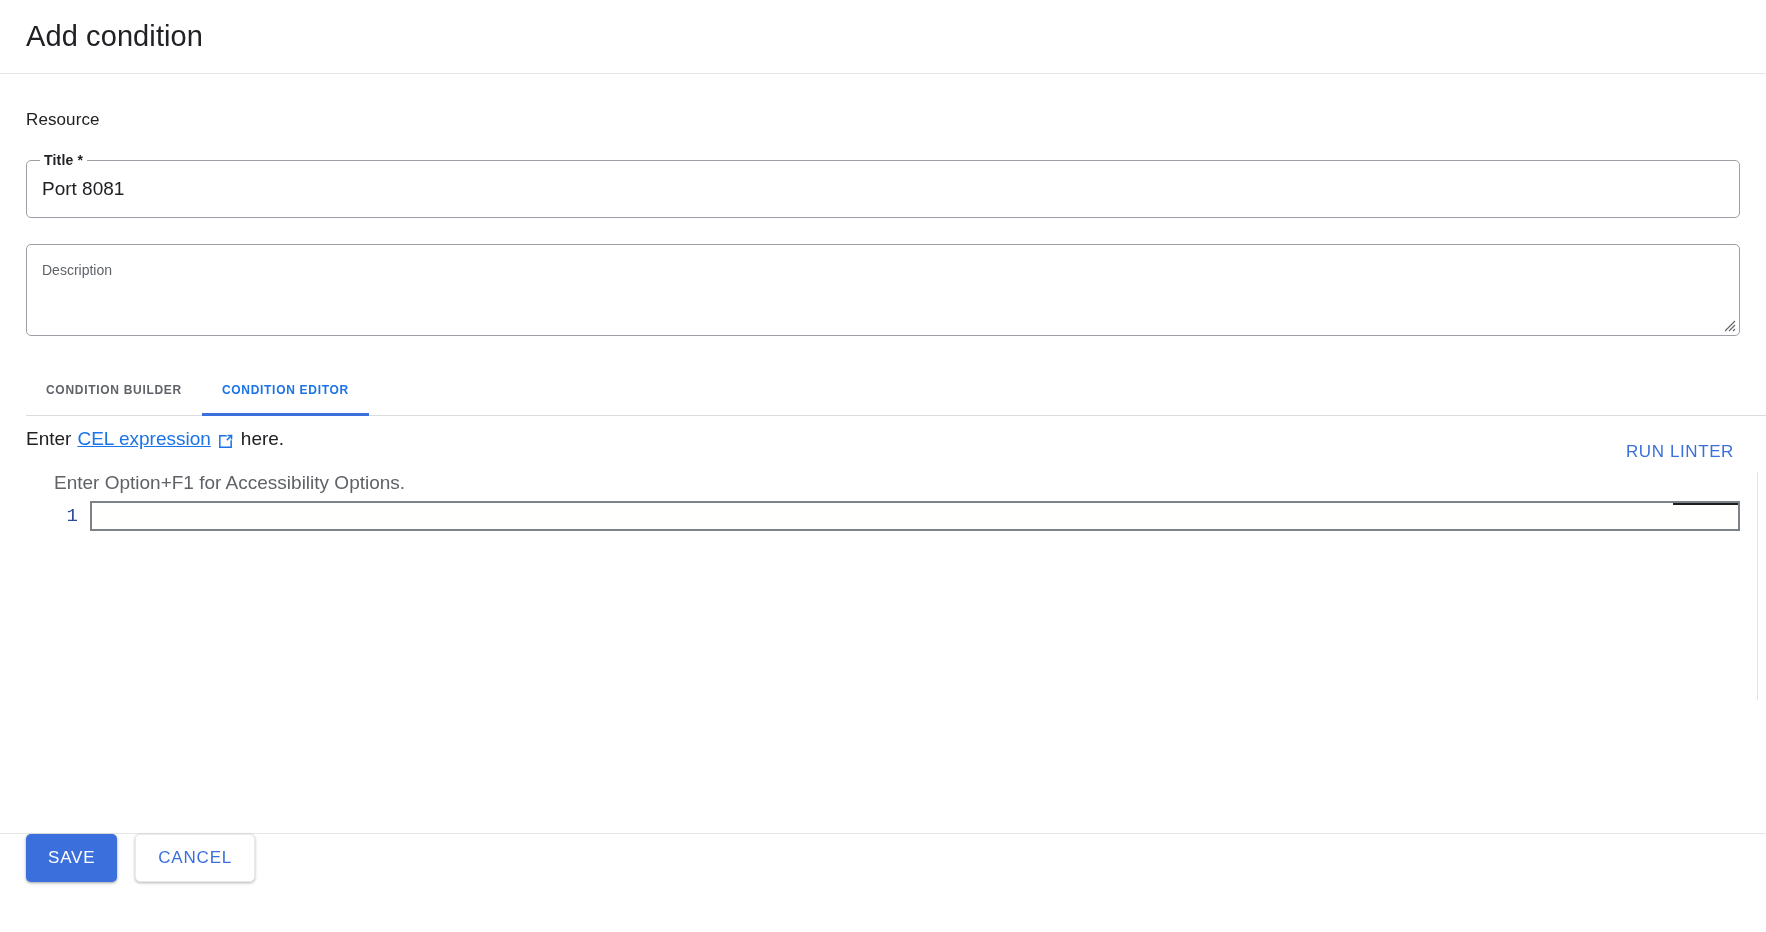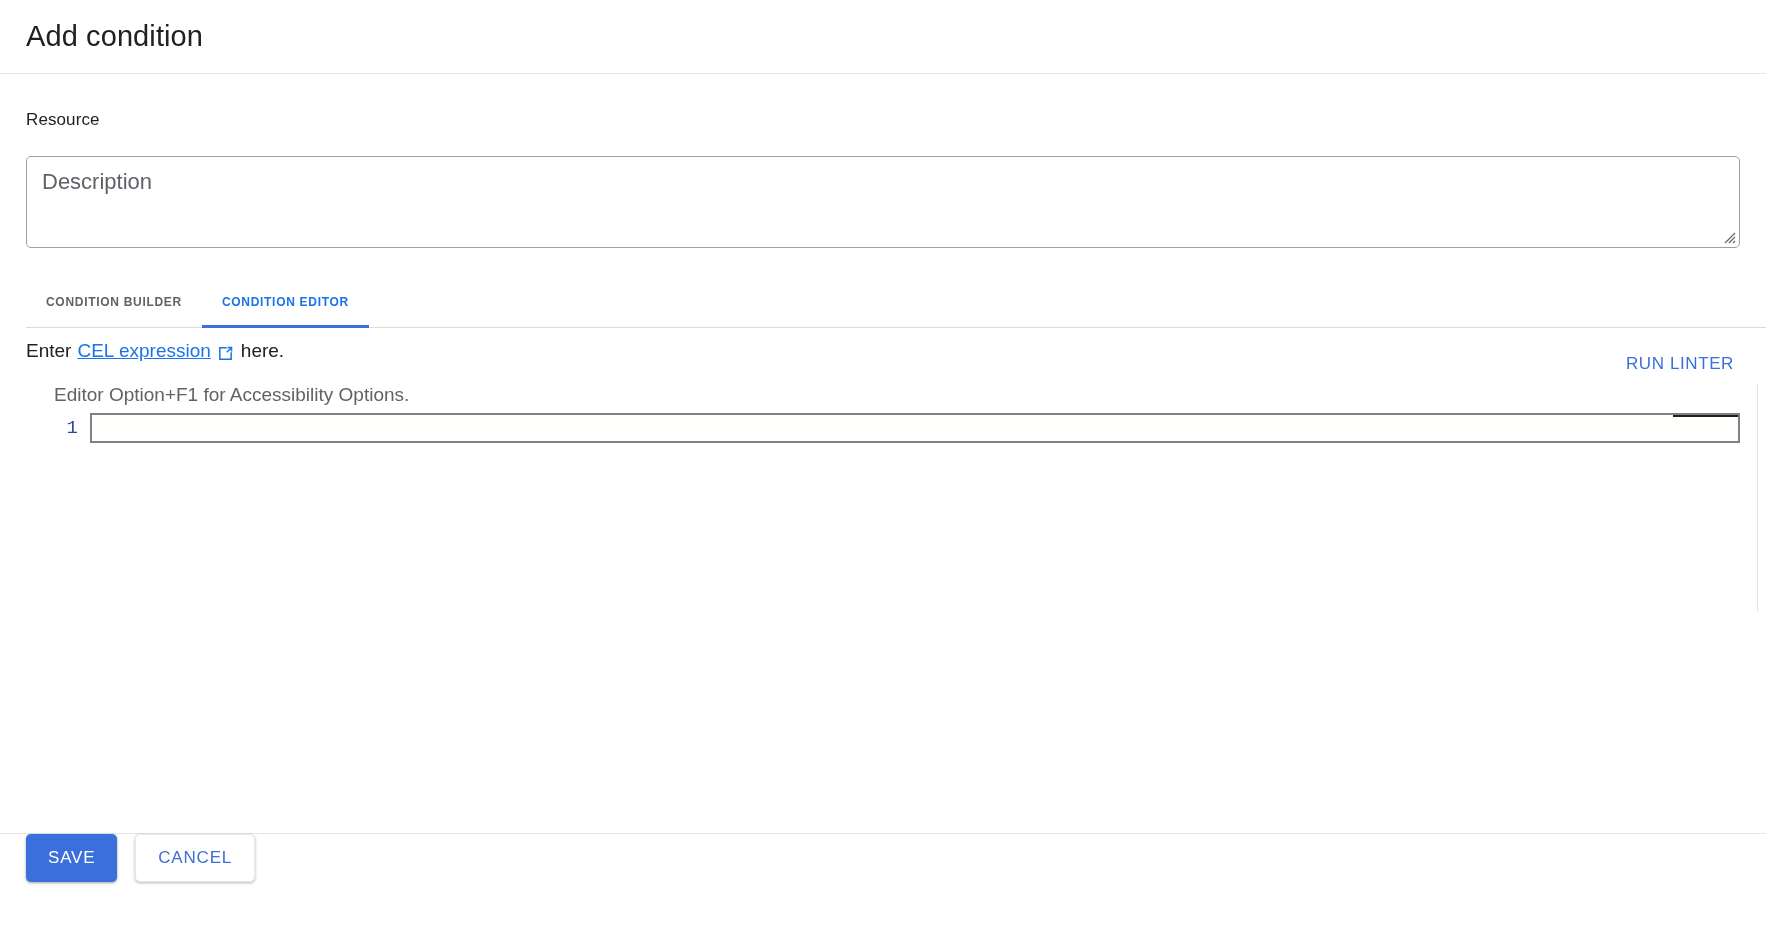--- a/index.html
+++ b/index.html
@@ -102,21 +102,21 @@
     overflow: hidden;
   }
   .desc-textarea {
     width: 100%;
     height: 100%;
     border: none;
     outline: none;
     resize: none;
     background: transparent;
     font-family: "Liberation Sans", sans-serif;
-    font-size: 22px;
+    font-size: 14px;
     color: #202124;
     padding: 14px 15px;
     line-height: 22px;
   }
   .desc-textarea::placeholder { color: #5f6368; }
   .resize-grip {
     position: absolute;
     right: 3px;
     bottom: 3px;
     width: 14px;
@@ -311,20 +311,24 @@
 <div class="dialog">
 
   <div class="dialog-header">
     <div class="dialog-title">Add condition</div>
   </div>
 
   <div class="dialog-body">
 
     <div class="section-label">Resource</div>
 
+    <div class="field-outline">
+      <span class="legend">Title *</span>
+      <input class="field-input" type="text" value="Port 8081" style="">
+    </div>
 
     <div class="textarea-outline">
       <textarea class="desc-textarea" placeholder="Description" style=""></textarea>
       <svg class="resize-grip" viewBox="0 0 14 14">
         <path d="M13 3 L3 13 M13 7 L7 13 M13 11 L11 13" stroke="#5f6368" stroke-width="1.1" fill="none"></path>
       </svg>
     </div>
 
     <div class="tab-bar">
       <button class="tab">CONDITION BUILDER</button>
@@ -340,21 +344,21 @@
           <path d="M10.4 7.6 L15.3 2.7" stroke="#1a73e8" stroke-width="1.6" fill="none"></path>
           <path d="M11.2 2.6 H15.4 V6.8" stroke="#1a73e8" stroke-width="1.6" fill="none"></path>
         </svg>
         <span>here.</span>
       </div>
       <button class="run-linter">RUN LINTER</button>
     </div>
 
     <div class="editor-wrap">
       <div class="editor-right-rule"></div>
-      <div class="a11y-hint">Editor Option+F1 for Accessibility Options.</div>
+      <div class="a11y-hint">Enter Option+F1 for Accessibility Options.</div>
       <div class="code-row">
         <div class="gutter">1</div>
         <div class="code-line">
           
           <div class="code-marker"></div>
         </div>
       </div>
     </div>
 
   </div>

